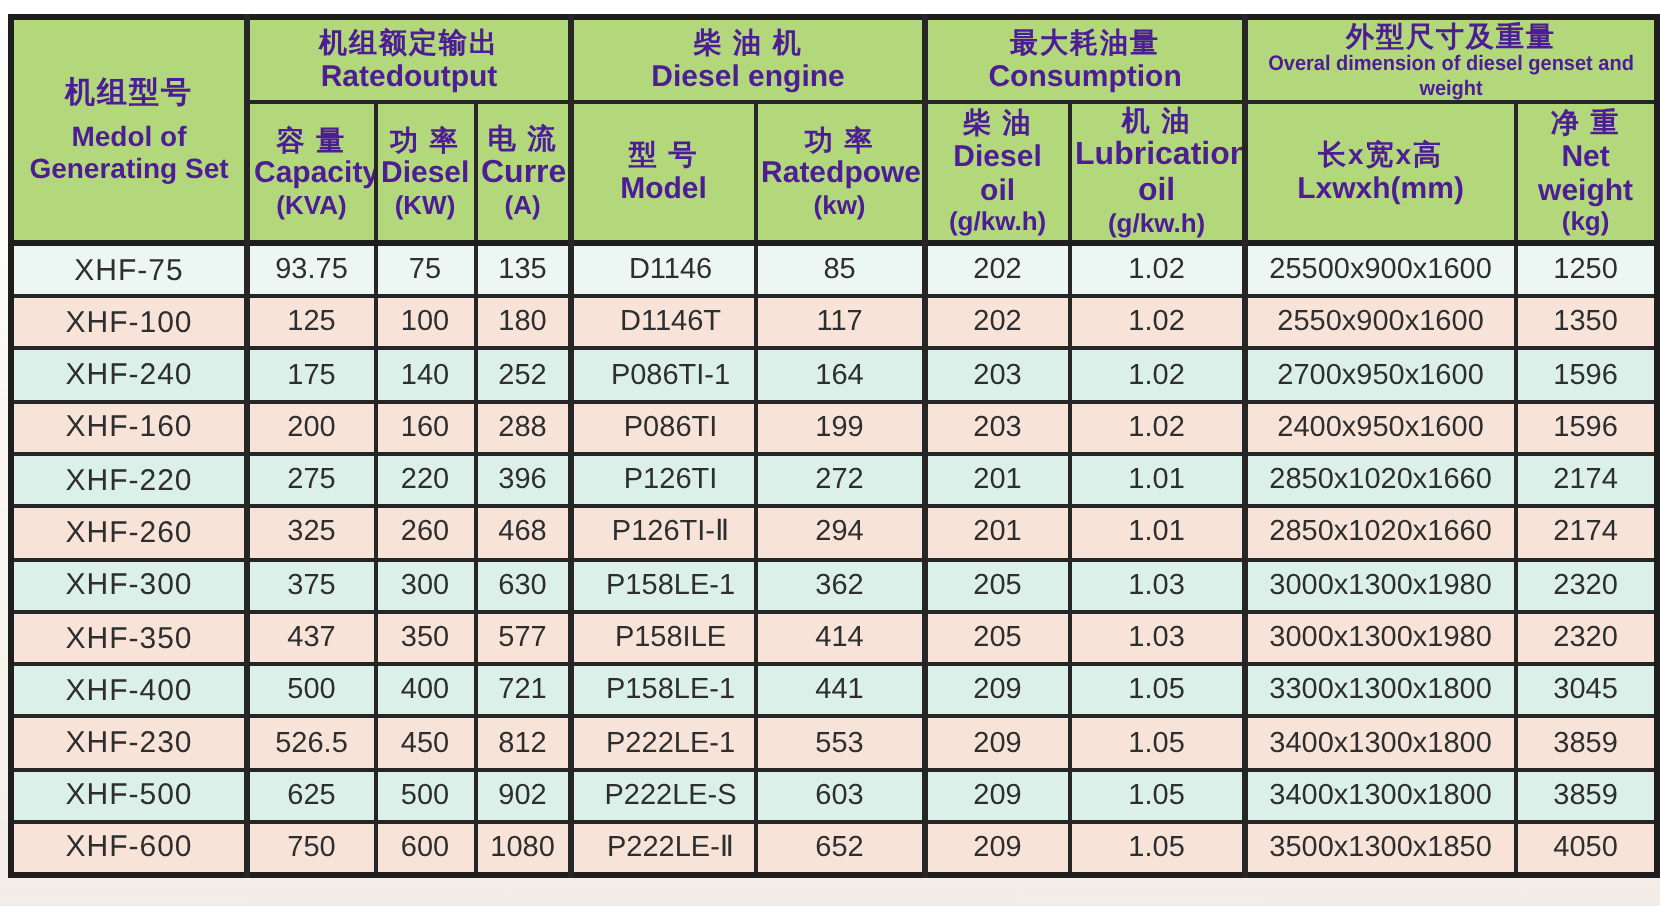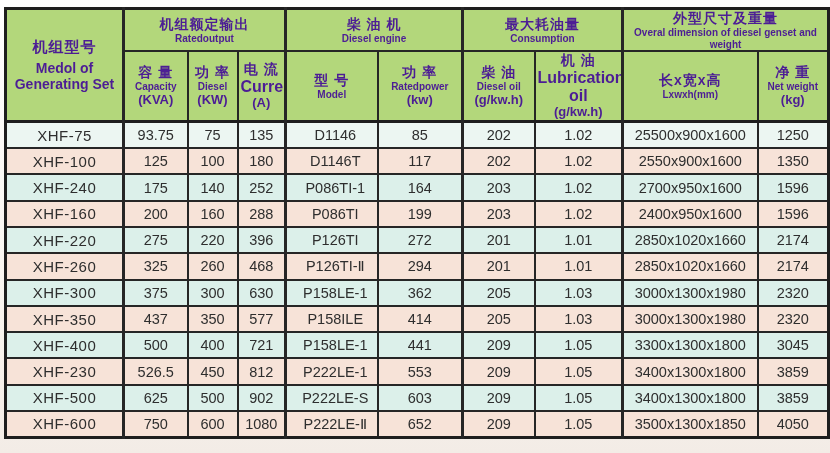--- a/index.html
+++ b/index.html
@@ -31,21 +31,21 @@
   }
   
   .gl { border-left-width: 3px; }
   thead { border-bottom: 3px solid #1e1e1e; }
 
   thead th { background: #b3d77b; color: #4c1d95; font-weight: bold; }
   tr.group-row th { height: 35px; }
   tr.sub-row th { height: 56px; }
 
   .zh  { display: block; font-size: 14px; font-weight: bold; letter-spacing: 1px; line-height: 1.2; }
-  .en  { display: block; font-size: 10px; font-weight: bold; letter-spacing: 0; line-height: 1.15; }
+  .en  { display: block; font-size: 15px; font-weight: bold; letter-spacing: 0; line-height: 1.15; }
   .unit{ display: block; font-size: 13px; font-weight: bold; line-height: 1.15; }
   .en-small { font-size: 10px; font-weight: bold; transform: scaleY(1.05); }
   .en-narrow { font-size: 16px; }
   th.model-head .zh { font-size: 15px; margin-bottom: 4px; }
   th.model-head .en { font-size: 14px; }
 
   tbody td {
     height: 26.3px;
     font-size: 14.5px;
     color: #2e2e2e;

